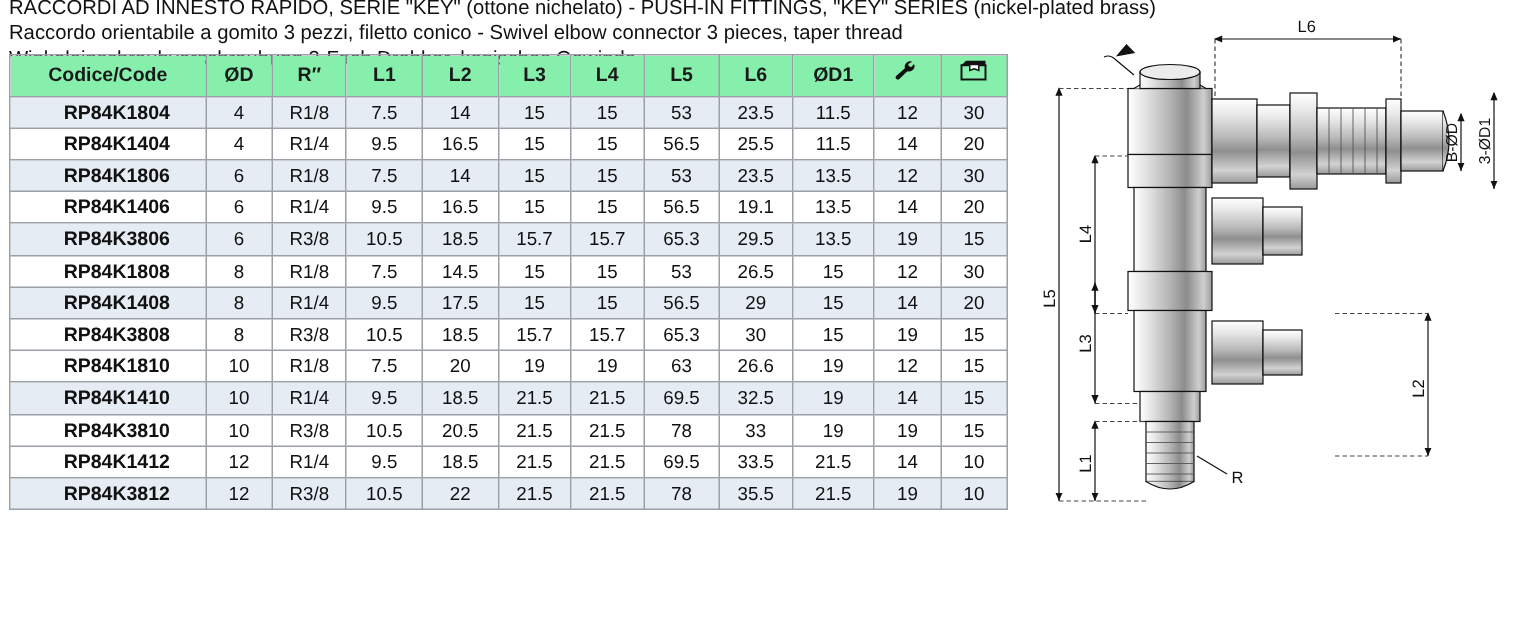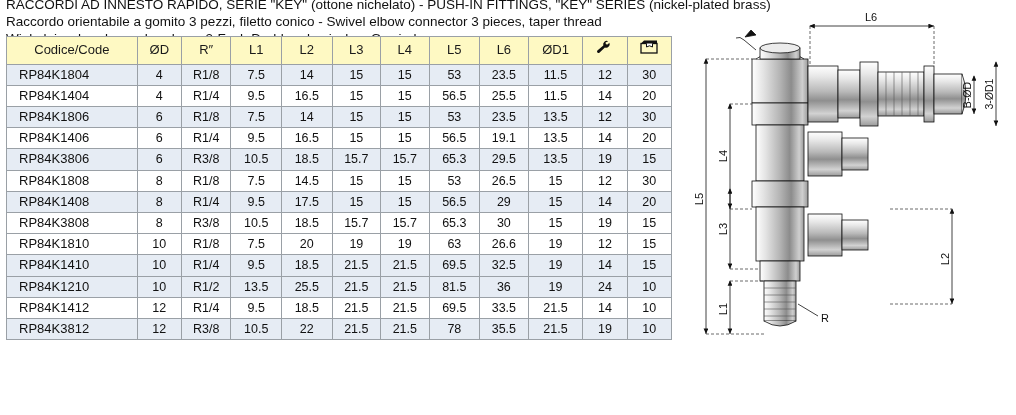--- a/index.html
+++ b/index.html
@@ -23,30 +23,30 @@
     border:1px solid #9aa0a6;
     font-size:12.5px;
     text-align:center;
     padding:0;
     height:20.2px;
     line-height:20.2px;
     white-space:nowrap;
     overflow:hidden;
   }
   table.spec thead th{
-    background:#fef9c3;
-    font-weight:normal;
+    background:#86efac;
+    font-weight:bold;
     font-size:13px;
     height:26px;
     line-height:26px;
     color:#1a1a1a;
   }
   table.spec td.code{
-    font-weight:normal;
-    text-align:left;
+    font-weight:bold;
+    text-align:center;
     padding-left:12px;
     font-size:13px;
   }
   tr.odd td{background:#e6ecf4;}
   tr.even td{background:#ffffff;}
 
   
   .hdr-icon{display:inline-block;vertical-align:middle;}
 
   
@@ -244,33 +244,33 @@
             <td>9.5</td>
             <td>18.5</td>
             <td>21.5</td>
             <td>21.5</td>
             <td>69.5</td>
             <td>32.5</td>
             <td>19</td>
             <td>14</td>
             <td>15</td>
           </tr>
-          <tr class="odd">
-            <td class="code">RP84K1210</td>
+          <tr class="even">
+            <td class="code">RP84K3810</td>
             <td>10</td>
-            <td>R1/2</td>
-            <td>13.5</td>
-            <td>25.5</td>
-            <td>21.5</td>
-            <td>21.5</td>
-            <td>81.5</td>
-            <td>36</td>
-            <td>19</td>
-            <td>24</td>
-            <td>10</td>
+            <td>R3/8</td>
+            <td>10.5</td>
+            <td>20.5</td>
+            <td>21.5</td>
+            <td>21.5</td>
+            <td>78</td>
+            <td>33</td>
+            <td>19</td>
+            <td>19</td>
+            <td>15</td>
           </tr>
           <tr class="even">
             <td class="code">RP84K1412</td>
             <td>12</td>
             <td>R1/4</td>
             <td>9.5</td>
             <td>18.5</td>
             <td>21.5</td>
             <td>21.5</td>
             <td>69.5</td>

